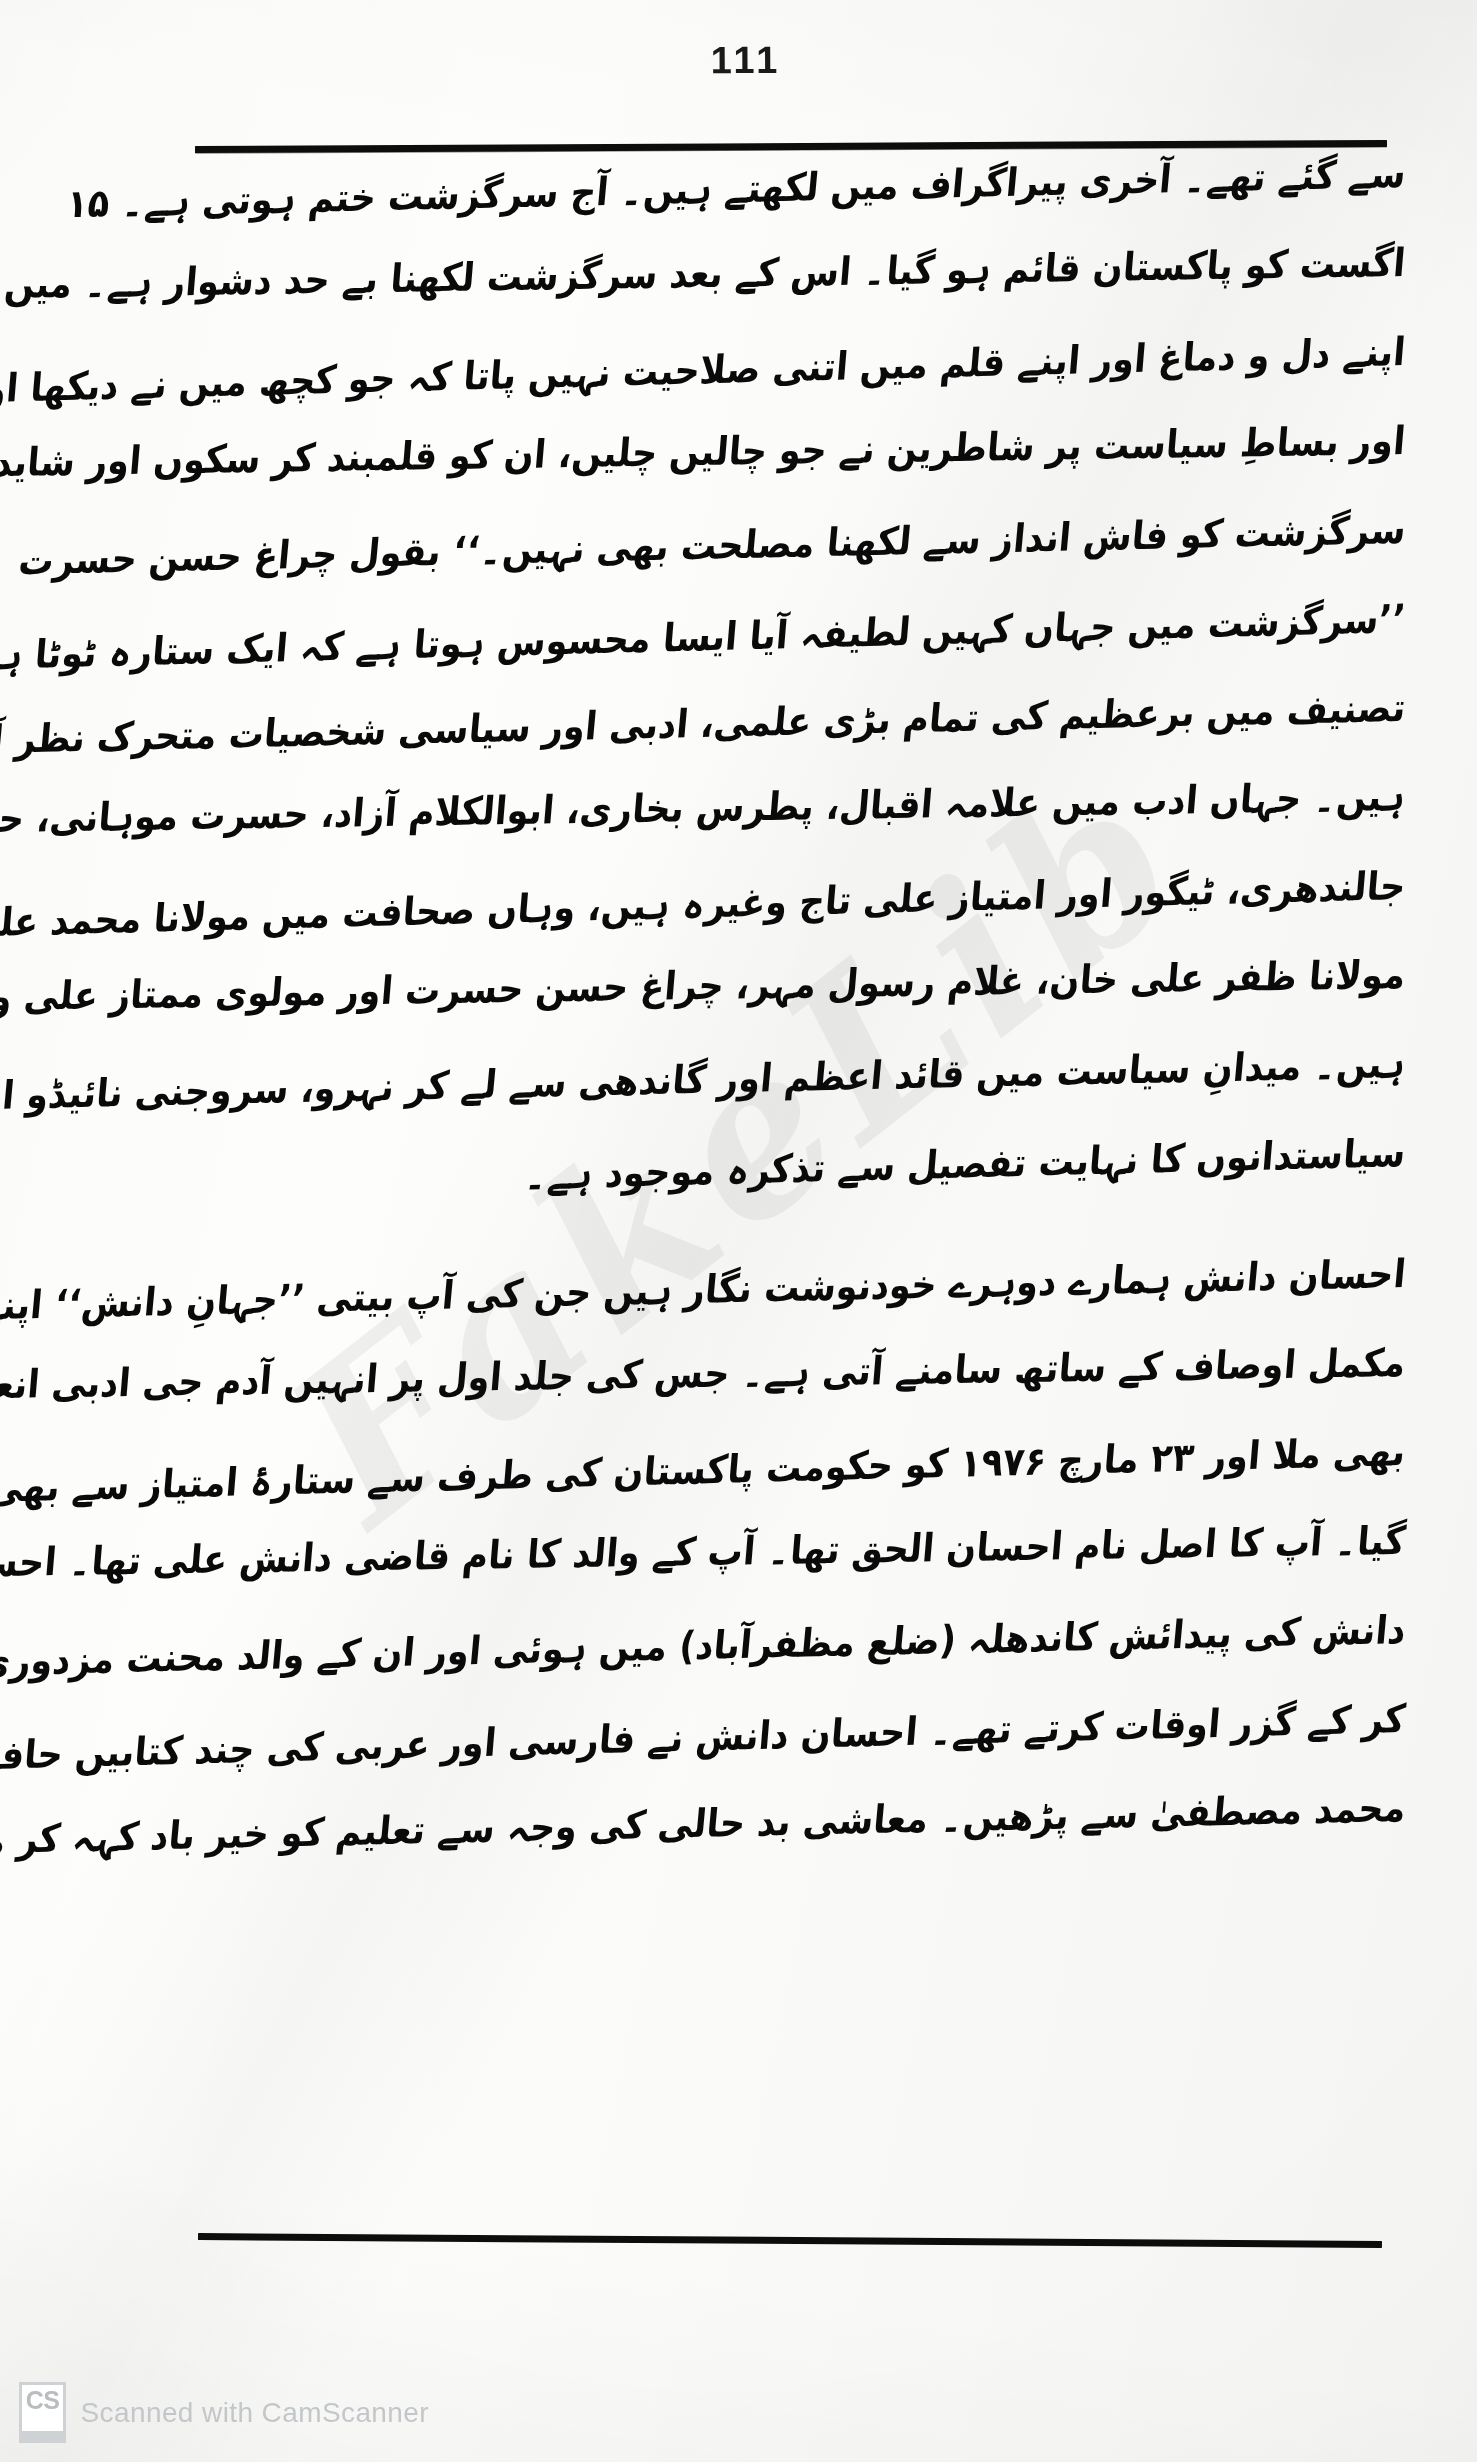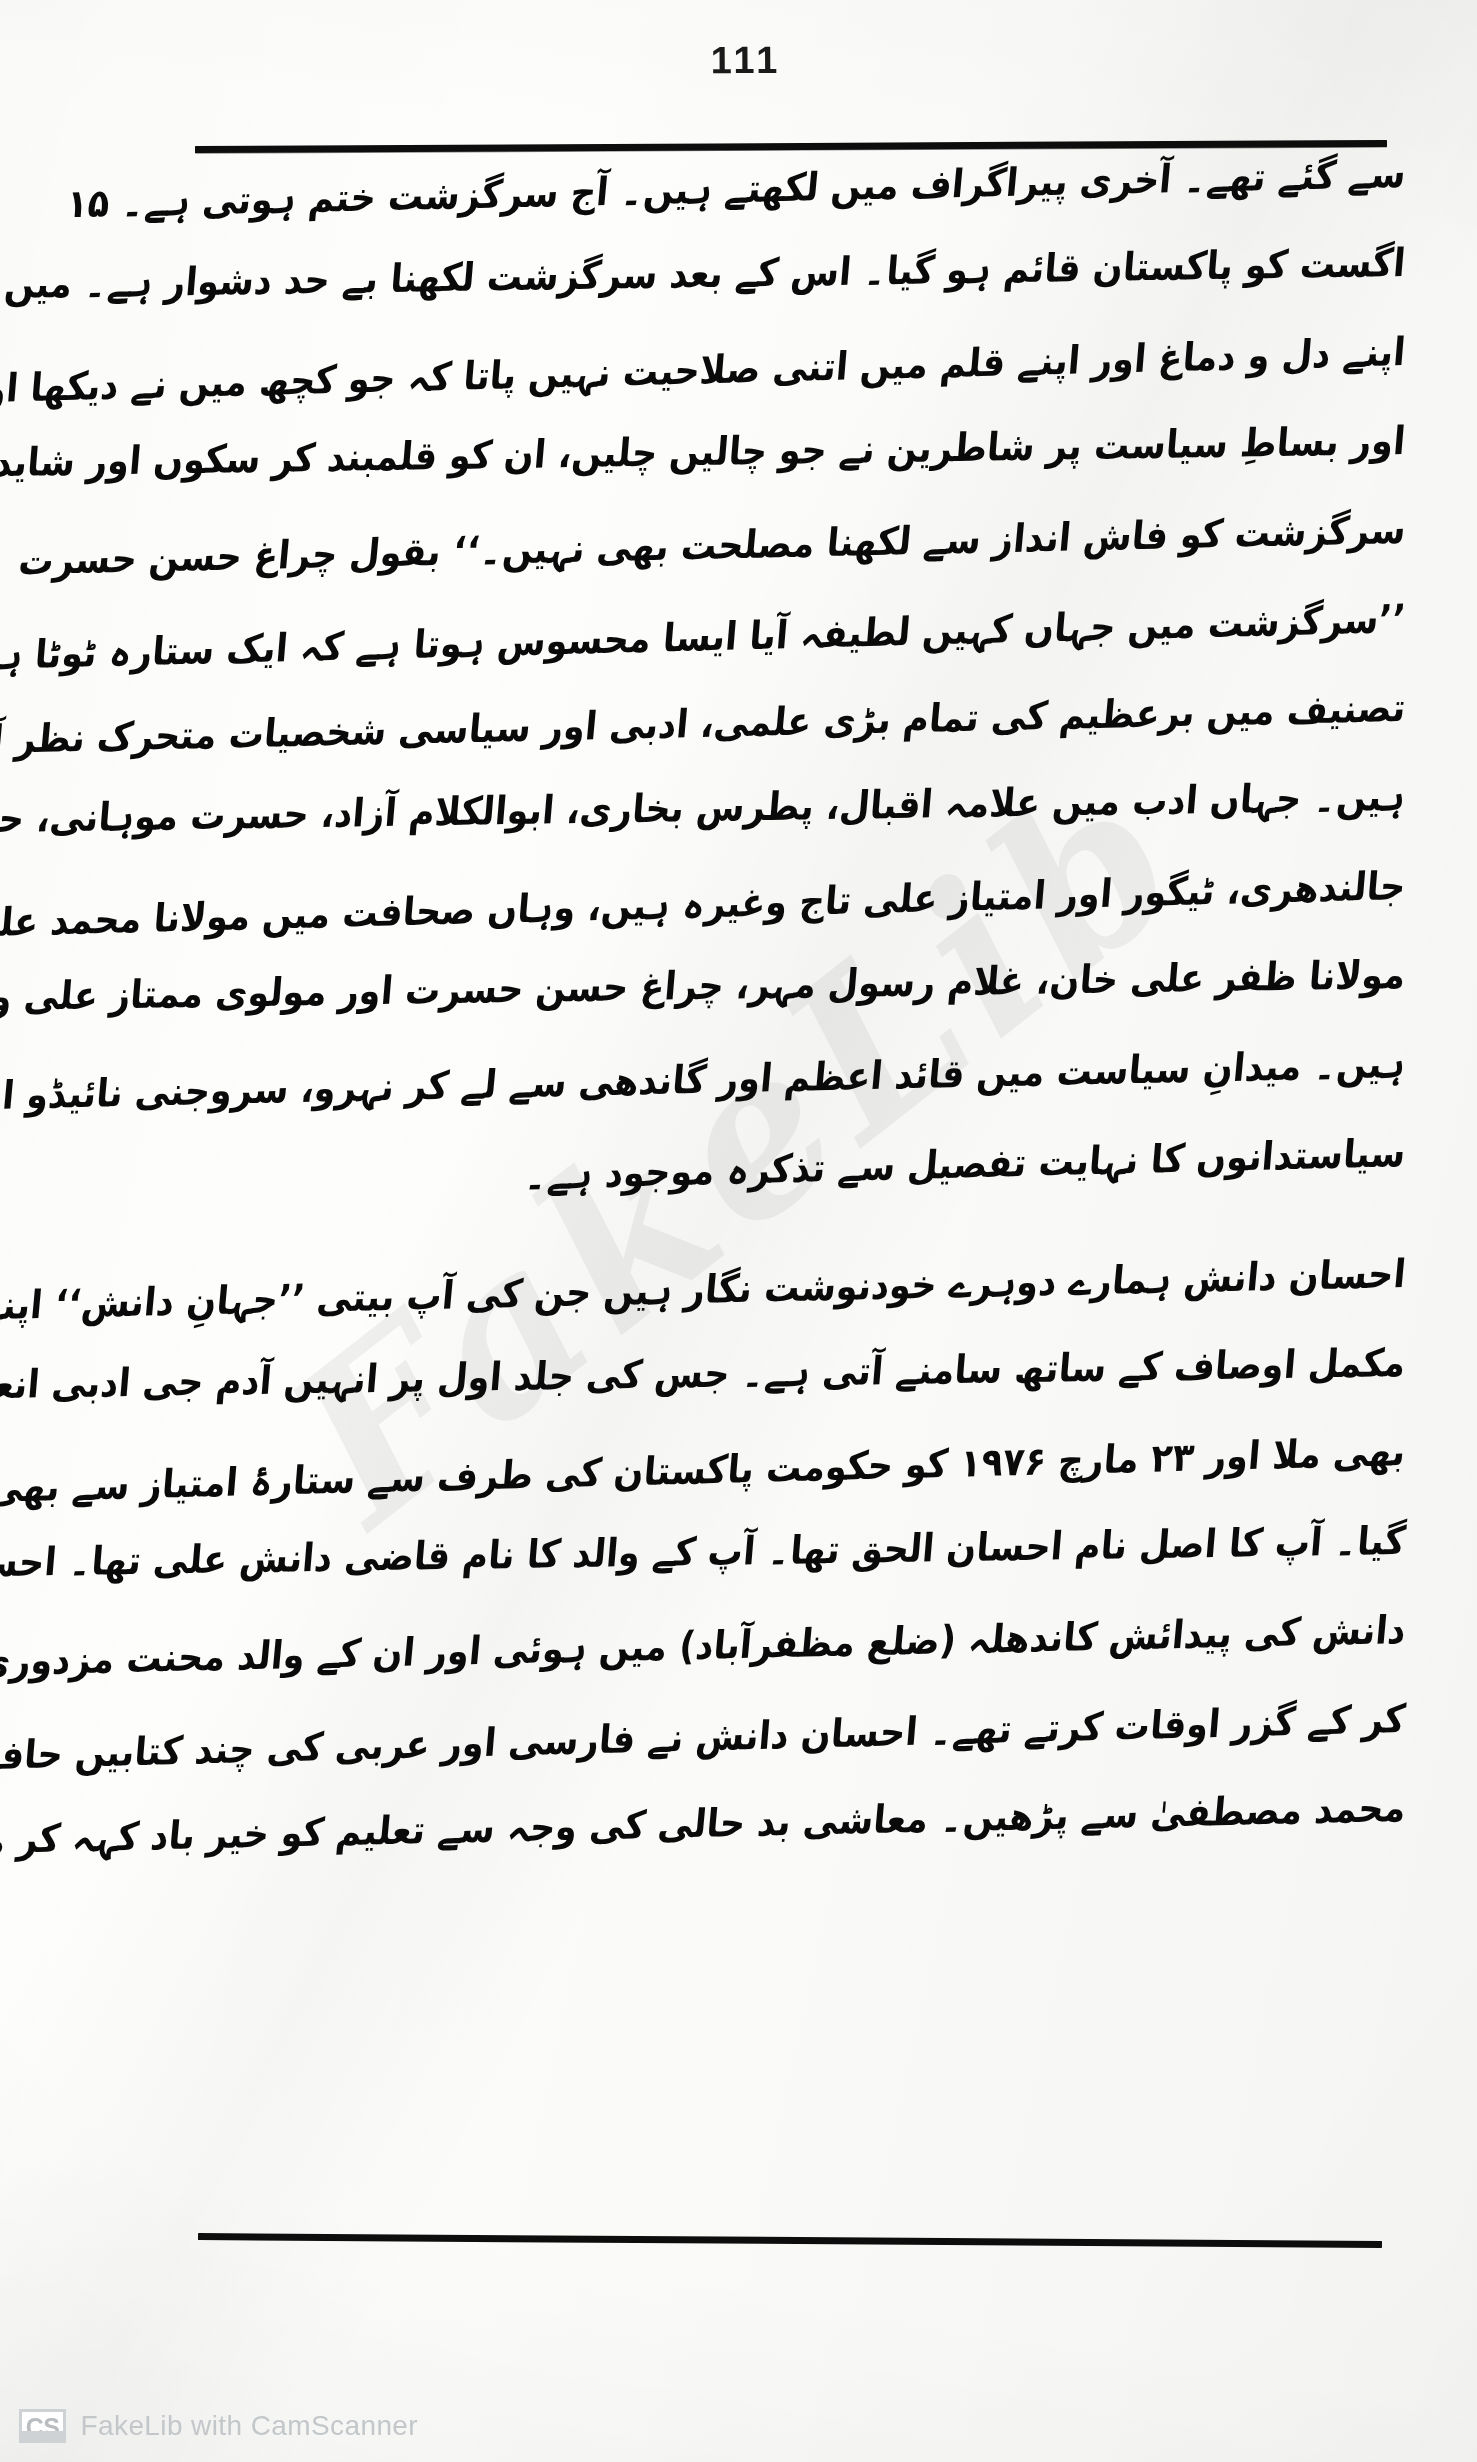--- a/index.html
+++ b/index.html
@@ -163,21 +163,21 @@
     position: absolute;
     left: 19px;
     bottom: 19px;
     display: flex;
     align-items: center;
     gap: 14.5px;
     z-index: 6;
   }
   #cs-logo {
     width: 47px;
-    height: 34px;
+    height: 61px;
     border-radius: 0;
     background: #ffffff;
     border: 3.6px solid #cfd2d4;
     display: flex;
     align-items: flex-start;
     justify-content: center;
     box-sizing: border-box;
     position: relative;
     overflow: hidden;
   }
@@ -247,17 +247,17 @@
   <div class="rule" id="rule-bottom"></div>
 
   <div id="scan-streak"></div>
   <div id="paper-texture"></div>
 
   <div id="camscanner-footer">
     <div id="cs-logo">
       <span class="cs-text">CS</span>
       <span class="cs-bar"></span>
     </div>
-    <div id="cs-label">FakeLib with CamScanner</div>
+    <div id="cs-label">Scanned with CamScanner</div>
   </div>
 
 </div>
 
 
 </body></html>

